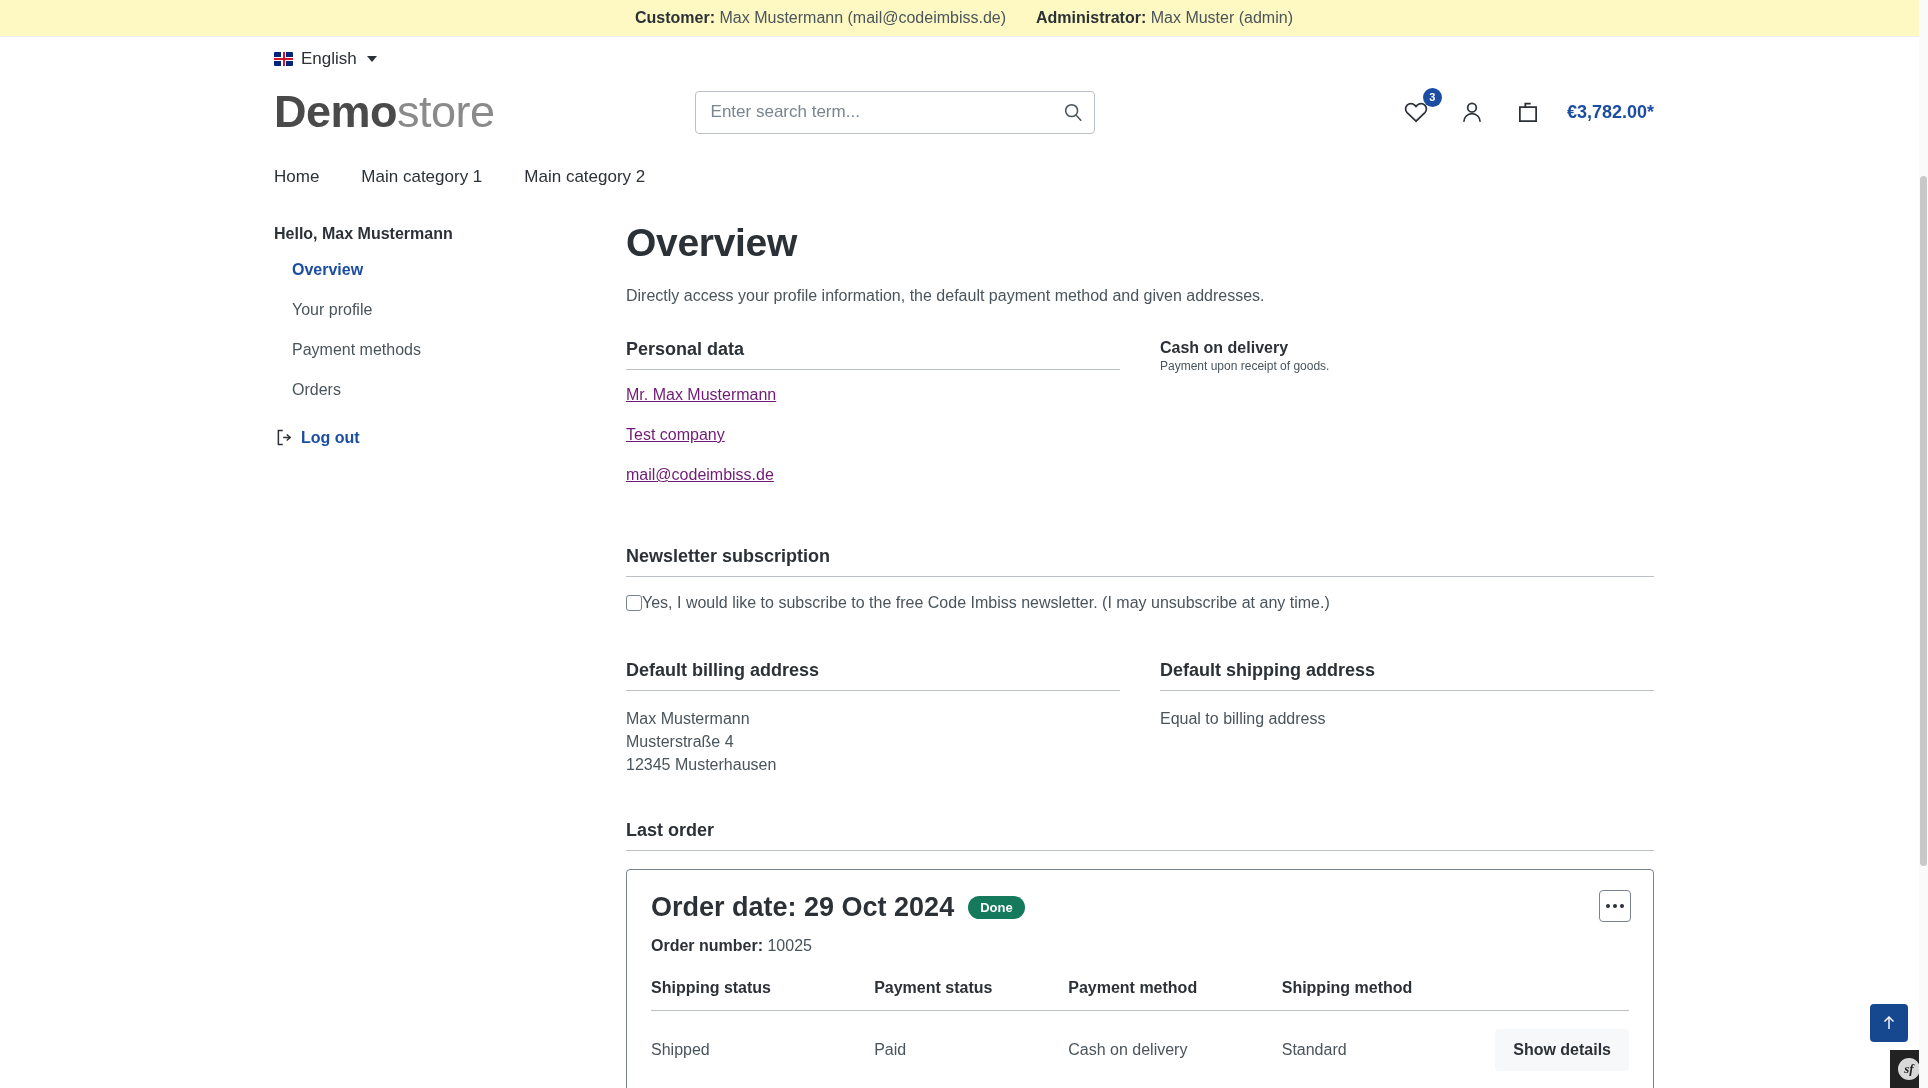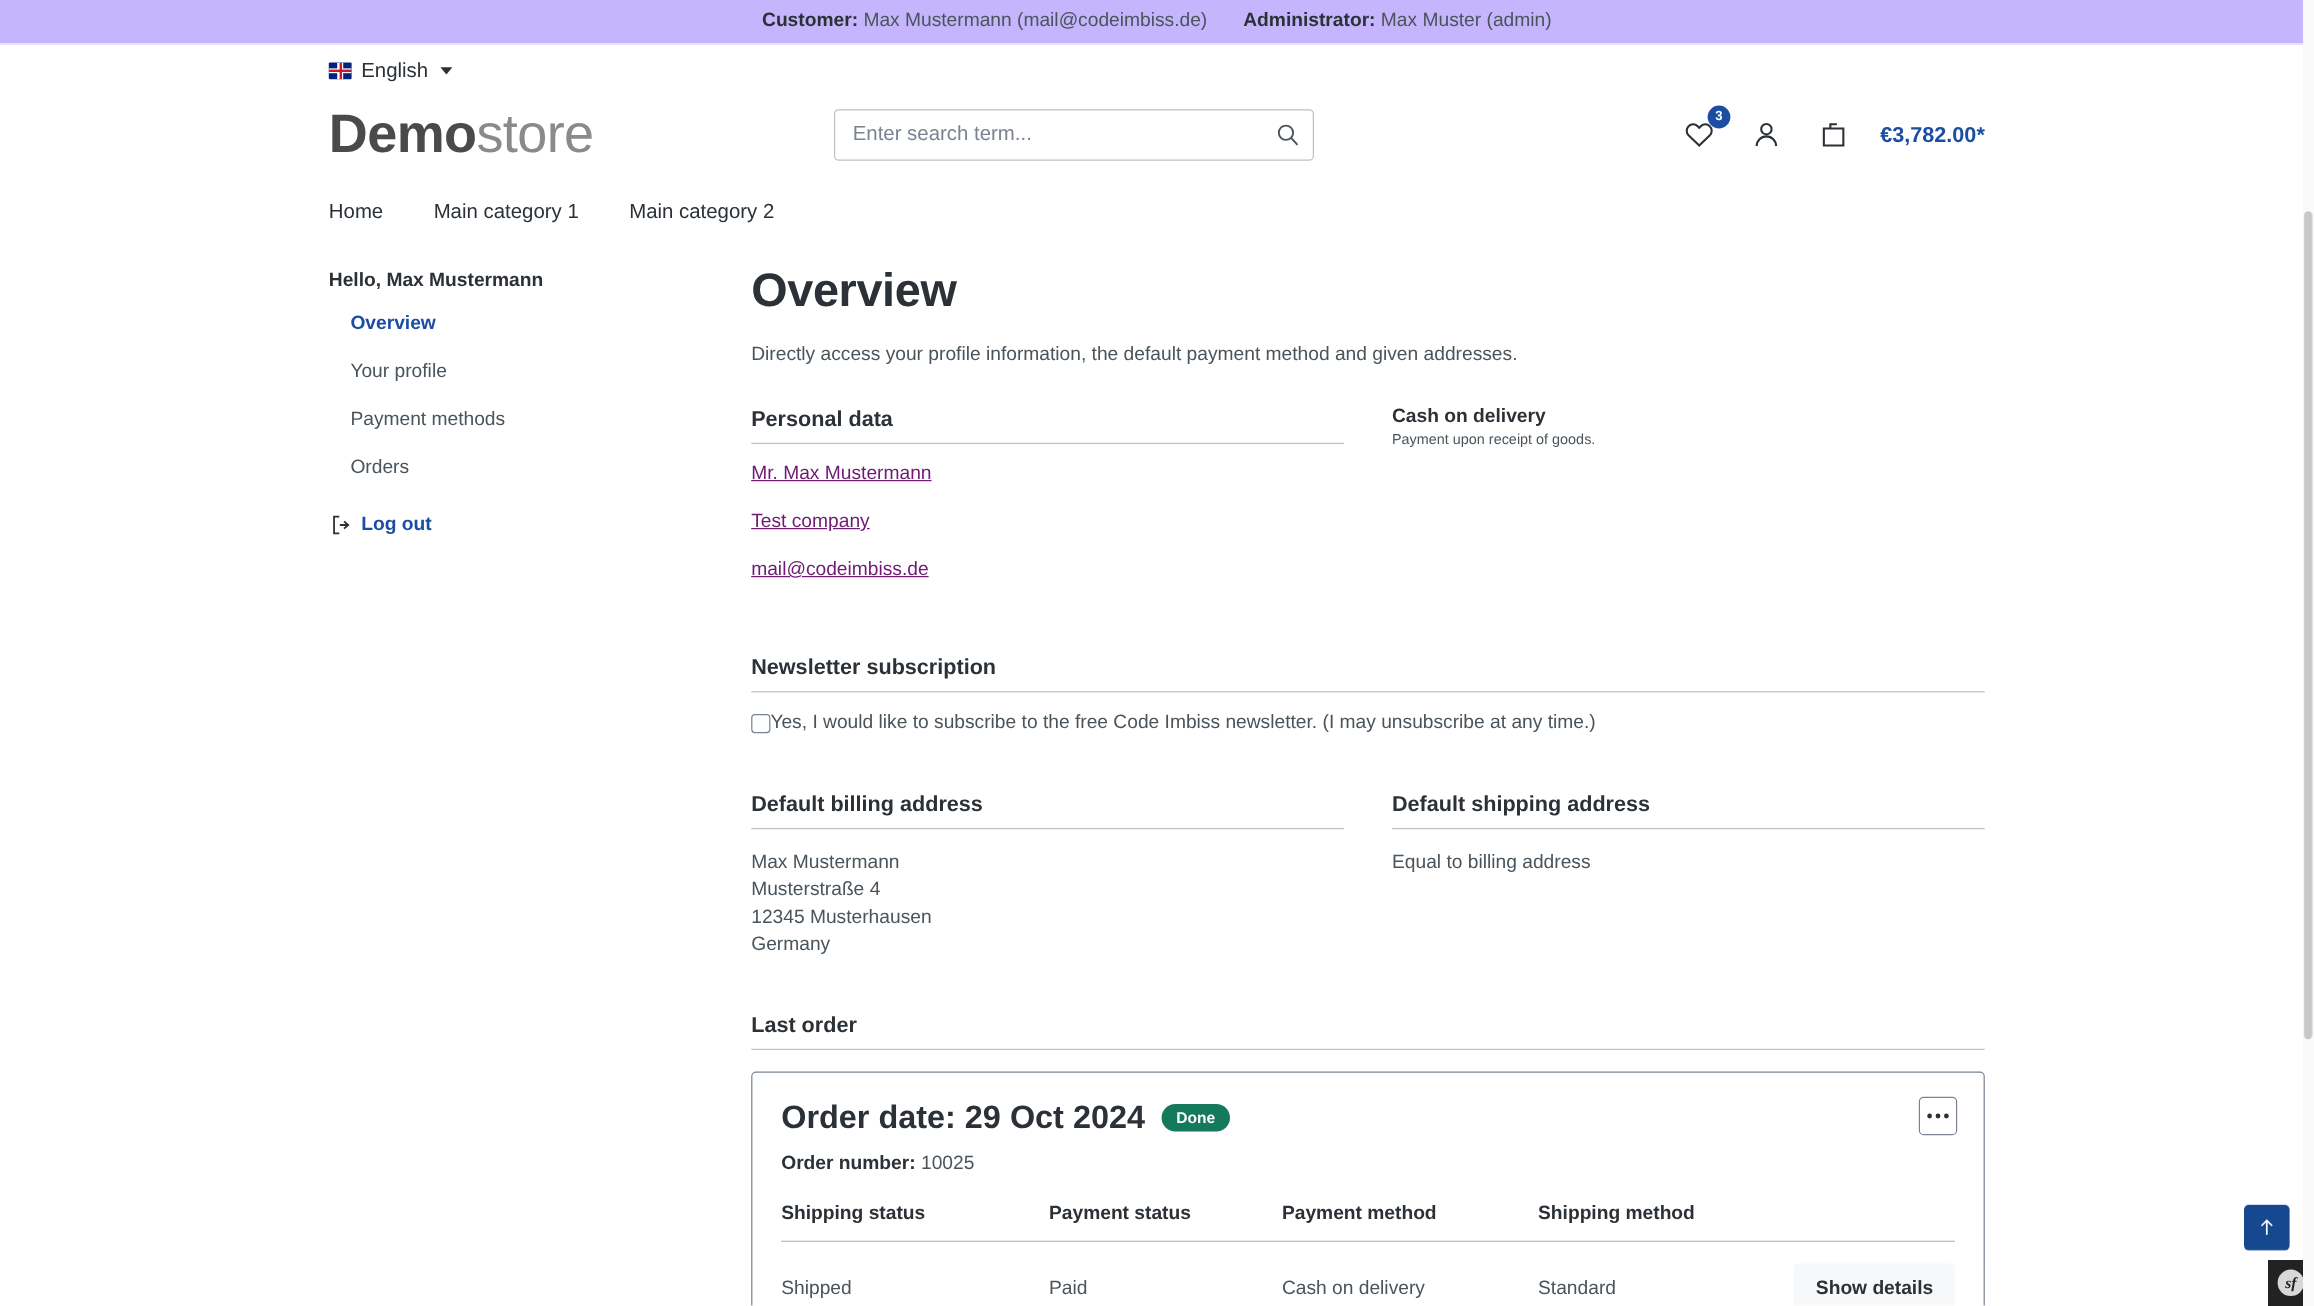--- a/index.html
+++ b/index.html
@@ -10,21 +10,21 @@
     height: 1088px;
     background: #ffffff;
     font-family: "Liberation Sans", sans-serif;
     color: #2b3136;
     overflow: hidden;
   }
 
   
   .admin-bar {
     height: 37px;
-    background: #c4b5fd;
+    background: #fef9c3;
     border-bottom: 1px solid #eceef0;
     display: flex;
     align-items: center;
     justify-content: center;
     gap: 30px;
     font-size: 16px;
     color: #4a545b;
   }
   .admin-bar .label { font-weight: bold; color: #2b3136; }
 
@@ -528,21 +528,20 @@
         <span class="check-label">Yes, I would like to subscribe to the free Code Imbiss newsletter. (I may unsubscribe at any time.)</span>
       </div>
     </section>
 
     <div class="two-col">
       <section class="col">
         <h2 class="sect-title">Default billing address</h2>
         <div class="addr-line">Max Mustermann</div>
         <div class="addr-line">Musterstraße 4</div>
         <div class="addr-line">12345 Musterhausen</div>
-        <div class="addr-line">Germany</div>
       </section>
 
       <section class="col">
         <h2 class="sect-title">Default shipping address</h2>
         <div class="addr-line">Equal to billing address</div>
       </section>
     </div>
 
     <section class="lastorder-block">
       <h2 class="sect-title">Last order</h2>

